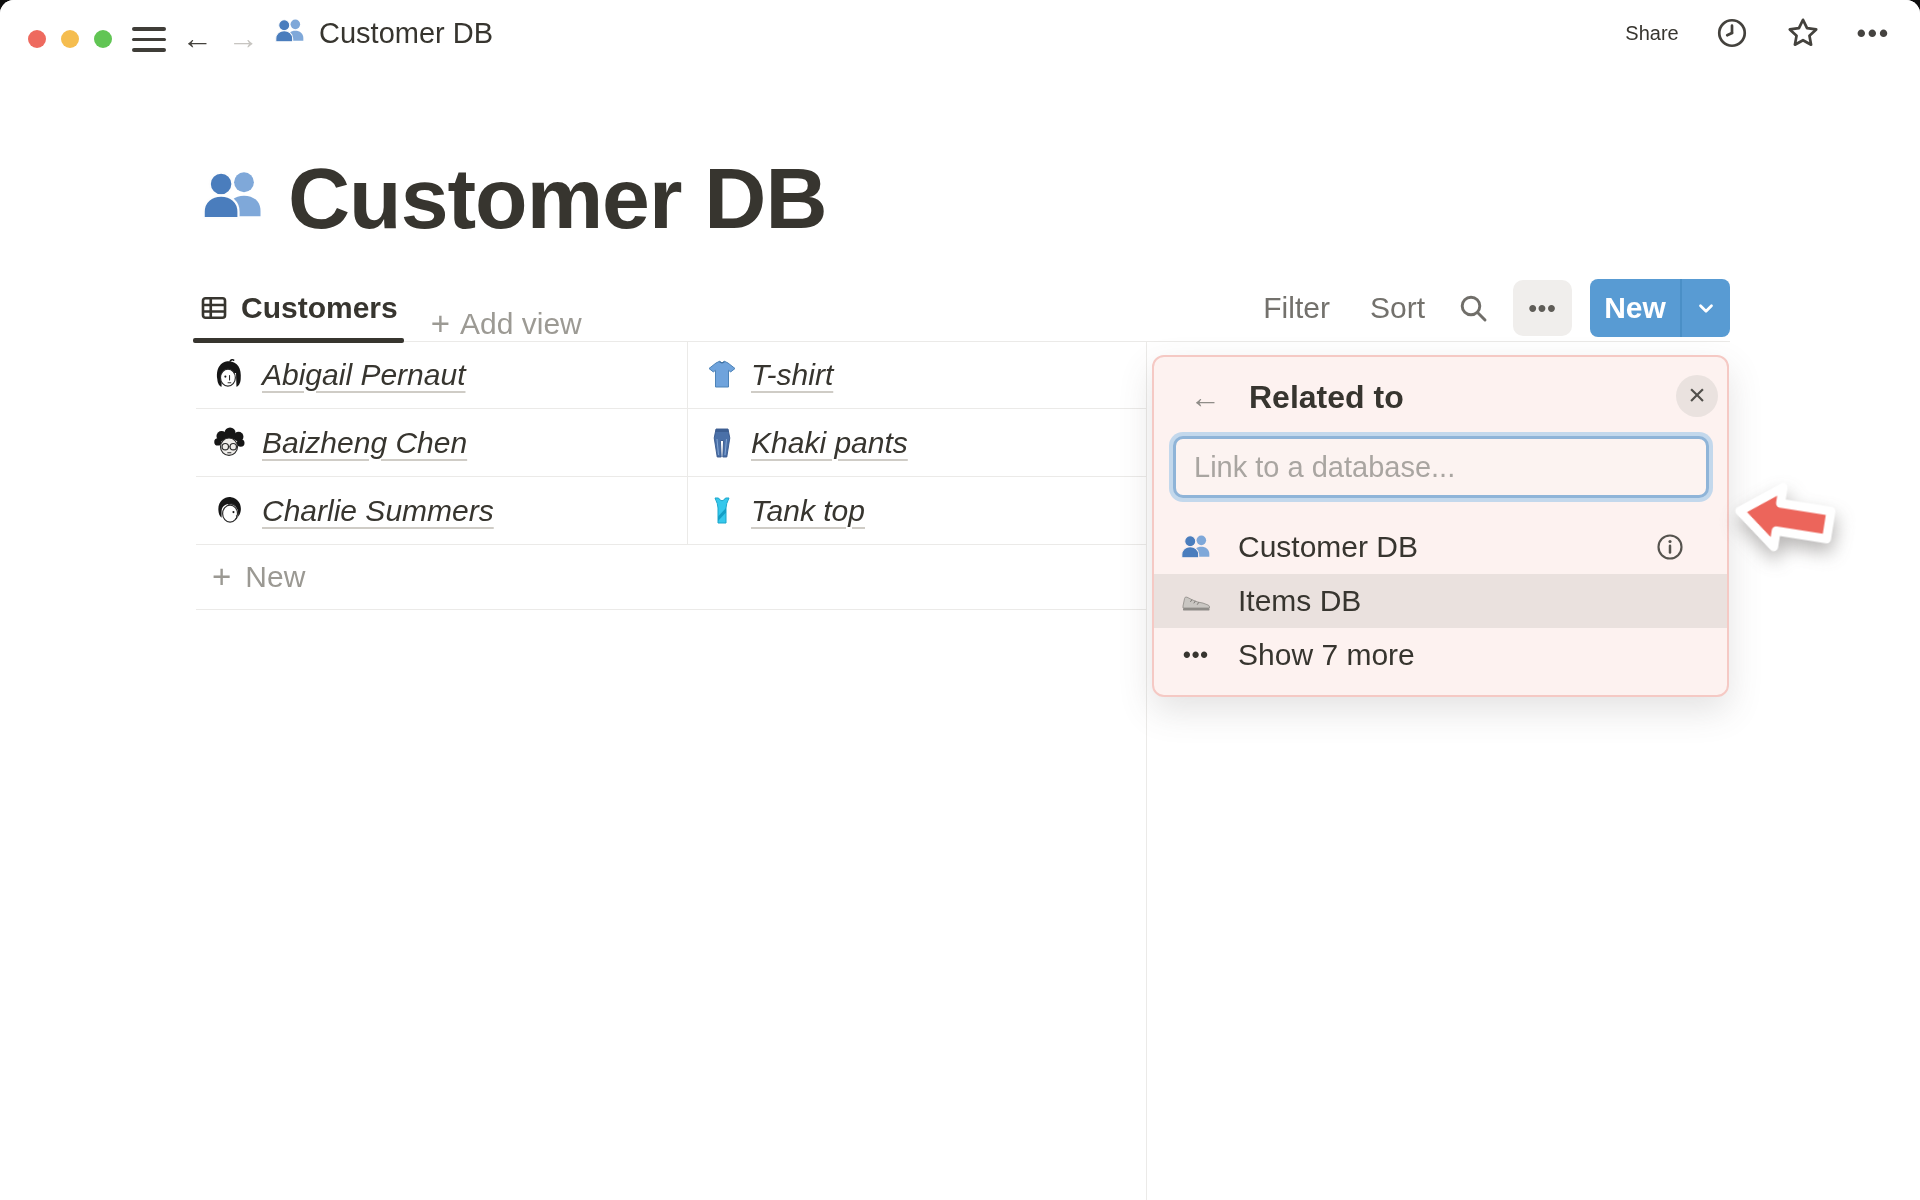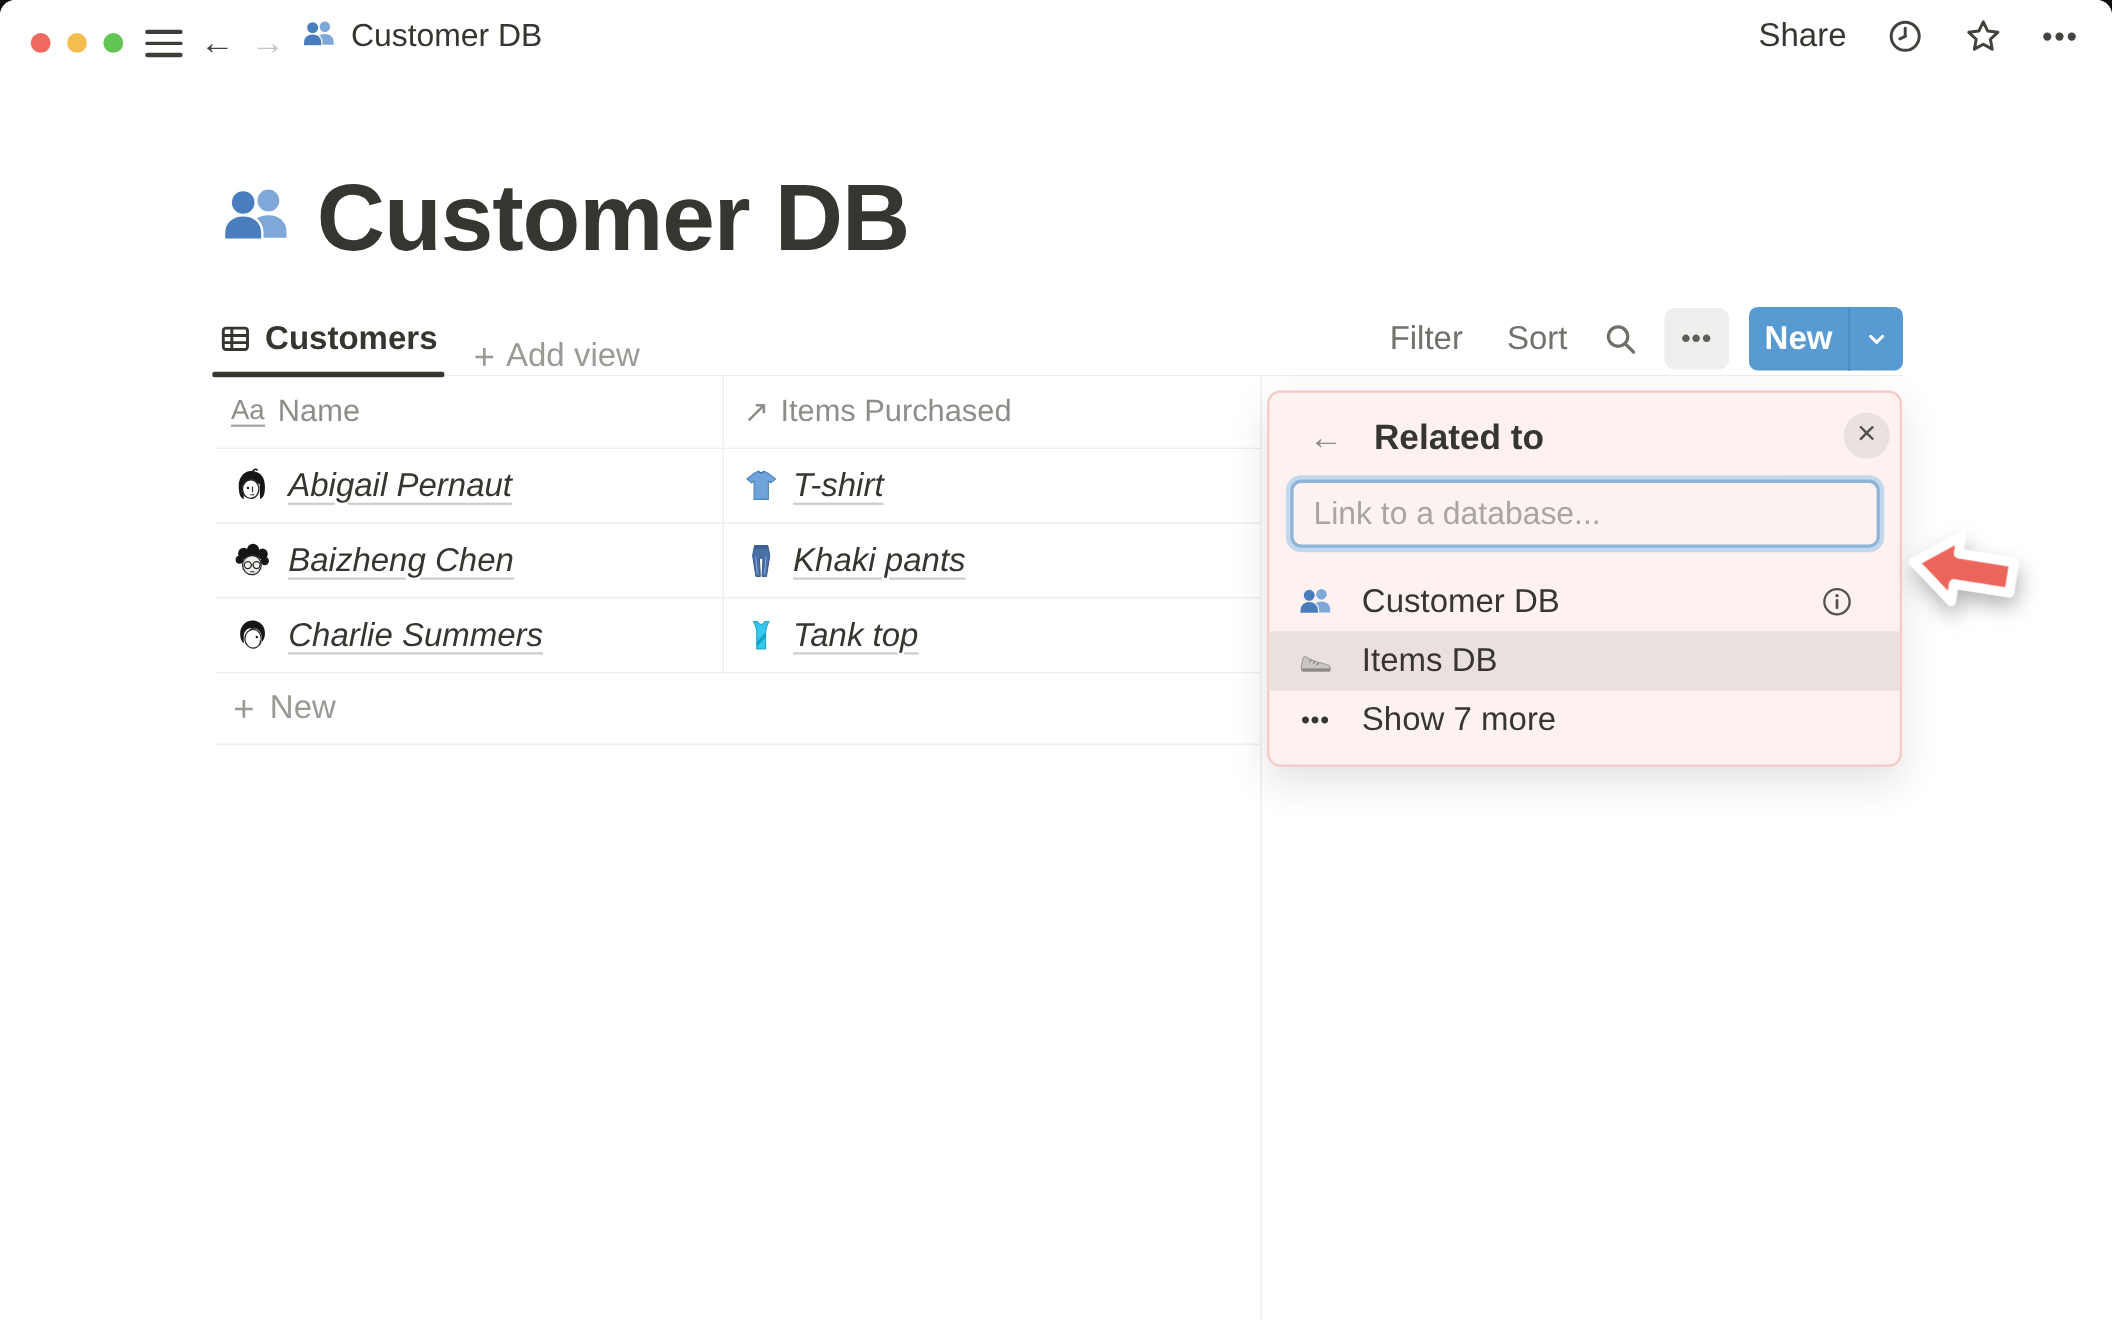--- a/index.html
+++ b/index.html
@@ -13,21 +13,21 @@
   .tl{width:18px;height:18px;border-radius:50%;}
   .tl.red{background:#ee6a5f;} .tl.yellow{background:#f5bd4f;} .tl.green{background:#61c554;}
   .hamburger{position:absolute;left:132px;top:27px;width:34px;height:25px;display:flex;flex-direction:column;justify-content:space-between;cursor:pointer;}
   .hamburger div{height:3.6px;background:#3f3d38;border-radius:2px;}
   .navarrow{position:absolute;top:18px;font-size:31px;line-height:42px;color:#44423d;cursor:pointer;}
   .nav-back{left:182px;}
   .nav-fwd{left:228px;color:#c7c5c1;}
   .bc{position:absolute;left:274px;top:0;height:66px;display:flex;align-items:center;gap:13px;cursor:pointer;}
   .bc-label{font-size:29px;color:#37352f;font-weight:500;}
   .tb-right{position:absolute;right:30px;top:0;height:66px;display:flex;align-items:center;gap:36px;}
-  .share{font-size:30px;color:#37352f;cursor:pointer;}
+  .share{font-size:20px;color:#37352f;cursor:pointer;}
   .tb-ellipsis{font-size:26px;letter-spacing:2px;color:#454340;cursor:pointer;font-weight:700;}
   .icobtn{cursor:pointer;display:flex;align-items:center;}
 
   
   .page-title{position:absolute;left:200px;top:152px;height:92px;display:flex;align-items:center;gap:22px;}
   .page-title h1{margin:0;font-size:86px;font-weight:700;color:#37352f;letter-spacing:-1px;}
 
   
   .view-bar{position:absolute;left:196px;top:274px;width:1534px;height:67px;border-bottom:1px solid #ebeae8;
             display:flex;align-items:center;justify-content:space-between;}
@@ -51,21 +51,21 @@
   .trow{display:flex;border-bottom:1px solid #ebeae8;}
   .th{height:66px;color:#8f8d88;font-size:28px;}
   .tr{height:67px;}
   .c1{width:461px;display:flex;align-items:center;box-sizing:border-box;}
   .c2{flex:1;display:flex;align-items:center;border-left:1px solid #ebeae8;box-sizing:border-box;}
   .th .c1{padding-left:14px;gap:12px;}
   .th .c2{padding-left:18px;gap:10px;}
   .aa{font-size:25px;border-bottom:2px solid #a5a39e;line-height:1.05;cursor:default;}
   .rel-glyph{font-size:28px;color:#8f8d88;}
   .tr .c1{padding-left:16px;gap:16px;cursor:pointer;}
-  .tr .c2{padding-left:18px;gap:13px;cursor:pointer;}
+  .tr .c2{padding-left:18px;gap:13px;cursor:pointer;margin-left:30px;}
   .cell-link{font-size:30px;font-weight:500;color:#37352f;text-decoration:underline;
              text-decoration-color:#cfccc6;text-decoration-thickness:2px;text-underline-offset:6px;font-style:italic;}
   .avatar{width:34px;height:34px;flex:0 0 auto;}
   .iticon{width:32px;height:32px;flex:0 0 auto;}
   .new-row{height:64px;display:flex;align-items:center;gap:14px;padding-left:16px;color:#9b9993;font-size:30px;
            border-bottom:1px solid #ebeae8;cursor:pointer;}
   .new-row .plus{font-size:33px;}
   .calc-row{height:66px;width:461px;display:flex;align-items:center;justify-content:flex-end;gap:8px;
             padding-right:14px;box-sizing:border-box;color:#96948e;font-size:29px;cursor:pointer;}
   .col-edge{position:absolute;left:1146px;top:341px;width:1px;height:859px;background:#ebeae8;}
@@ -186,30 +186,20 @@
         <div class="new-chev">
           <svg width="22" height="22" viewBox="0 0 24 24" fill="none" stroke="#ffffff" stroke-width="3" stroke-linecap="round" stroke-linejoin="round">
             <path d="M6 9.5l6 6 6-6"></path>
           </svg>
         </div>
       </div>
     </div>
   </div>
 
   <div class="table">
-    <div class="trow th">
-      <div class="c1">
-        <span class="aa">Aa</span>
-        <span>Name</span>
-      </div>
-      <div class="c2">
-        <span class="rel-glyph">↗</span>
-        <span>Items Purchased</span>
-      </div>
-    </div>
 
     <div class="trow tr">
       <div class="c1">
         <svg class="avatar" viewBox="0 0 32 32">
           <path d="M17 3c1-1.6 2.6-1.8 3.4-1" fill="none" stroke="#161616" stroke-width="1.4" stroke-linecap="round"></path>
           <path d="M5 20C3 7 11 2.5 16 3c8 .6 12 6 11 17-.3 4-2 6.6-4 7l-.4-13H9.2L9 27c-2-.4-3.7-3-4-7z" fill="#161616"></path>
           <ellipse cx="15" cy="18.5" rx="7" ry="8" fill="#ffffff" stroke="#2b2b2b" stroke-width="1.1"></ellipse>
           <circle cx="12.6" cy="17.5" r="1" fill="#161616"></circle>
           <path d="M16.5 16.5v4.2m-1.4 2.6h2.6" fill="none" stroke="#2b2b2b" stroke-width="1" stroke-linecap="round"></path>
         </svg>

